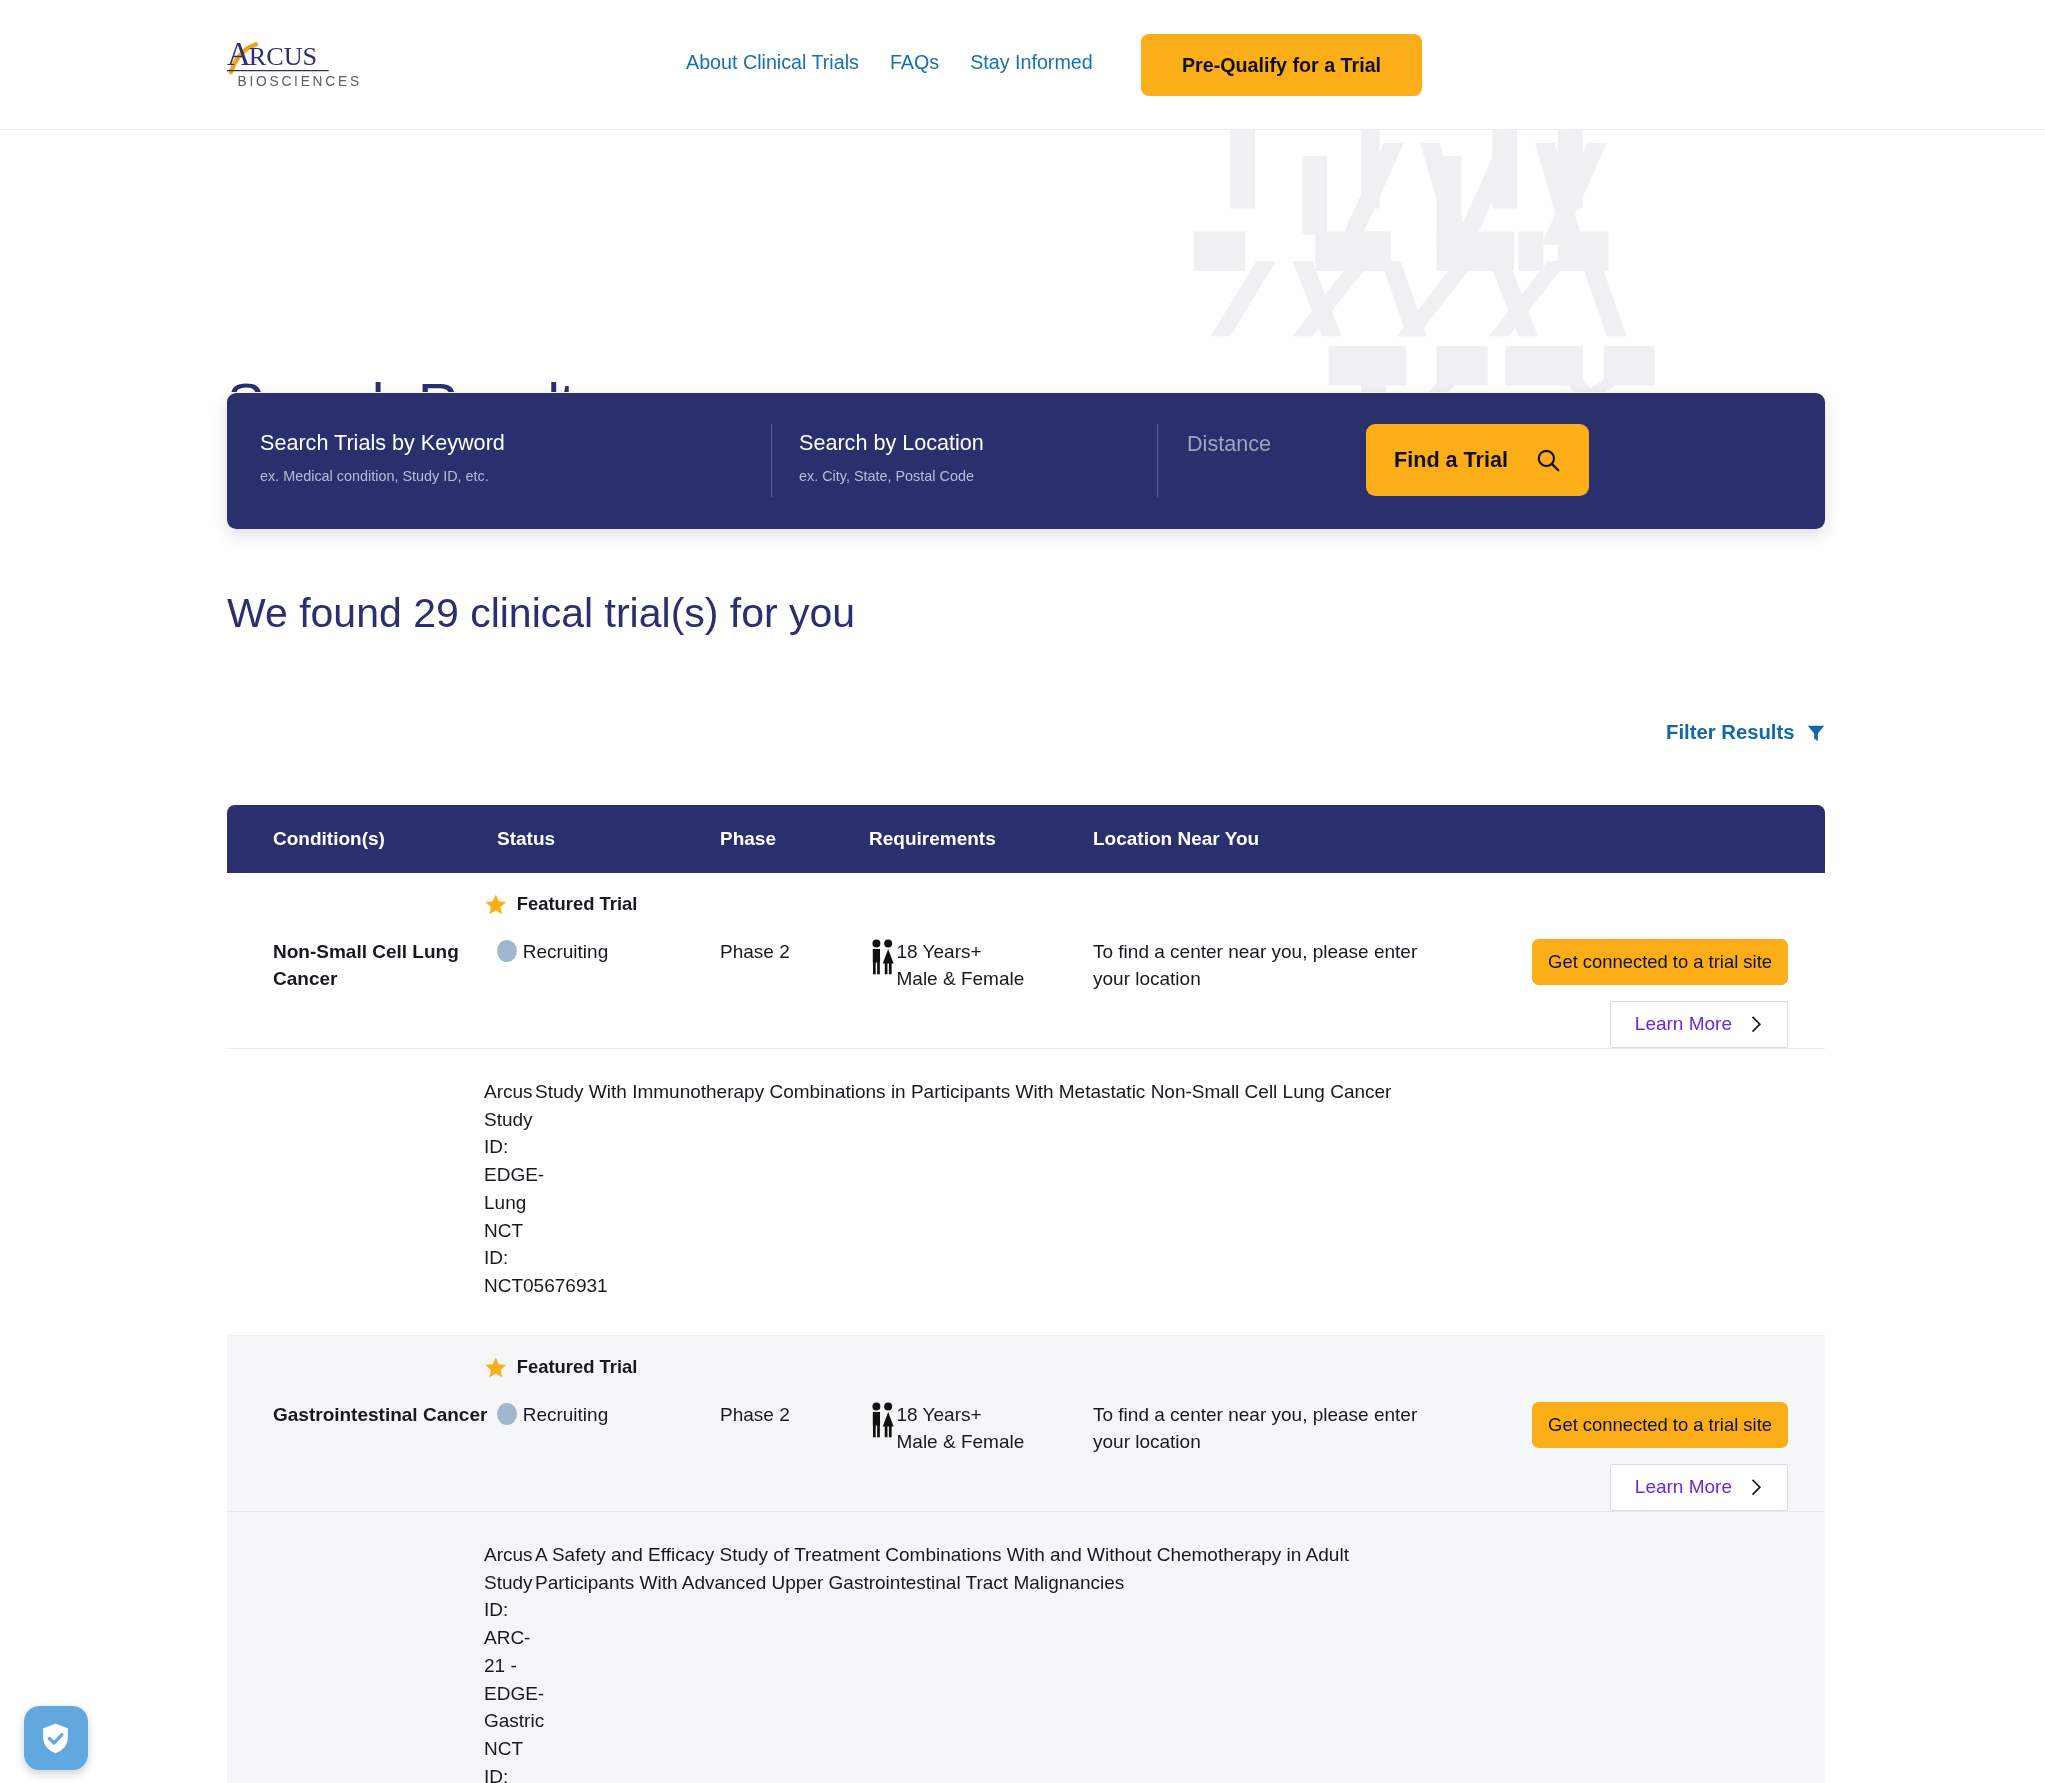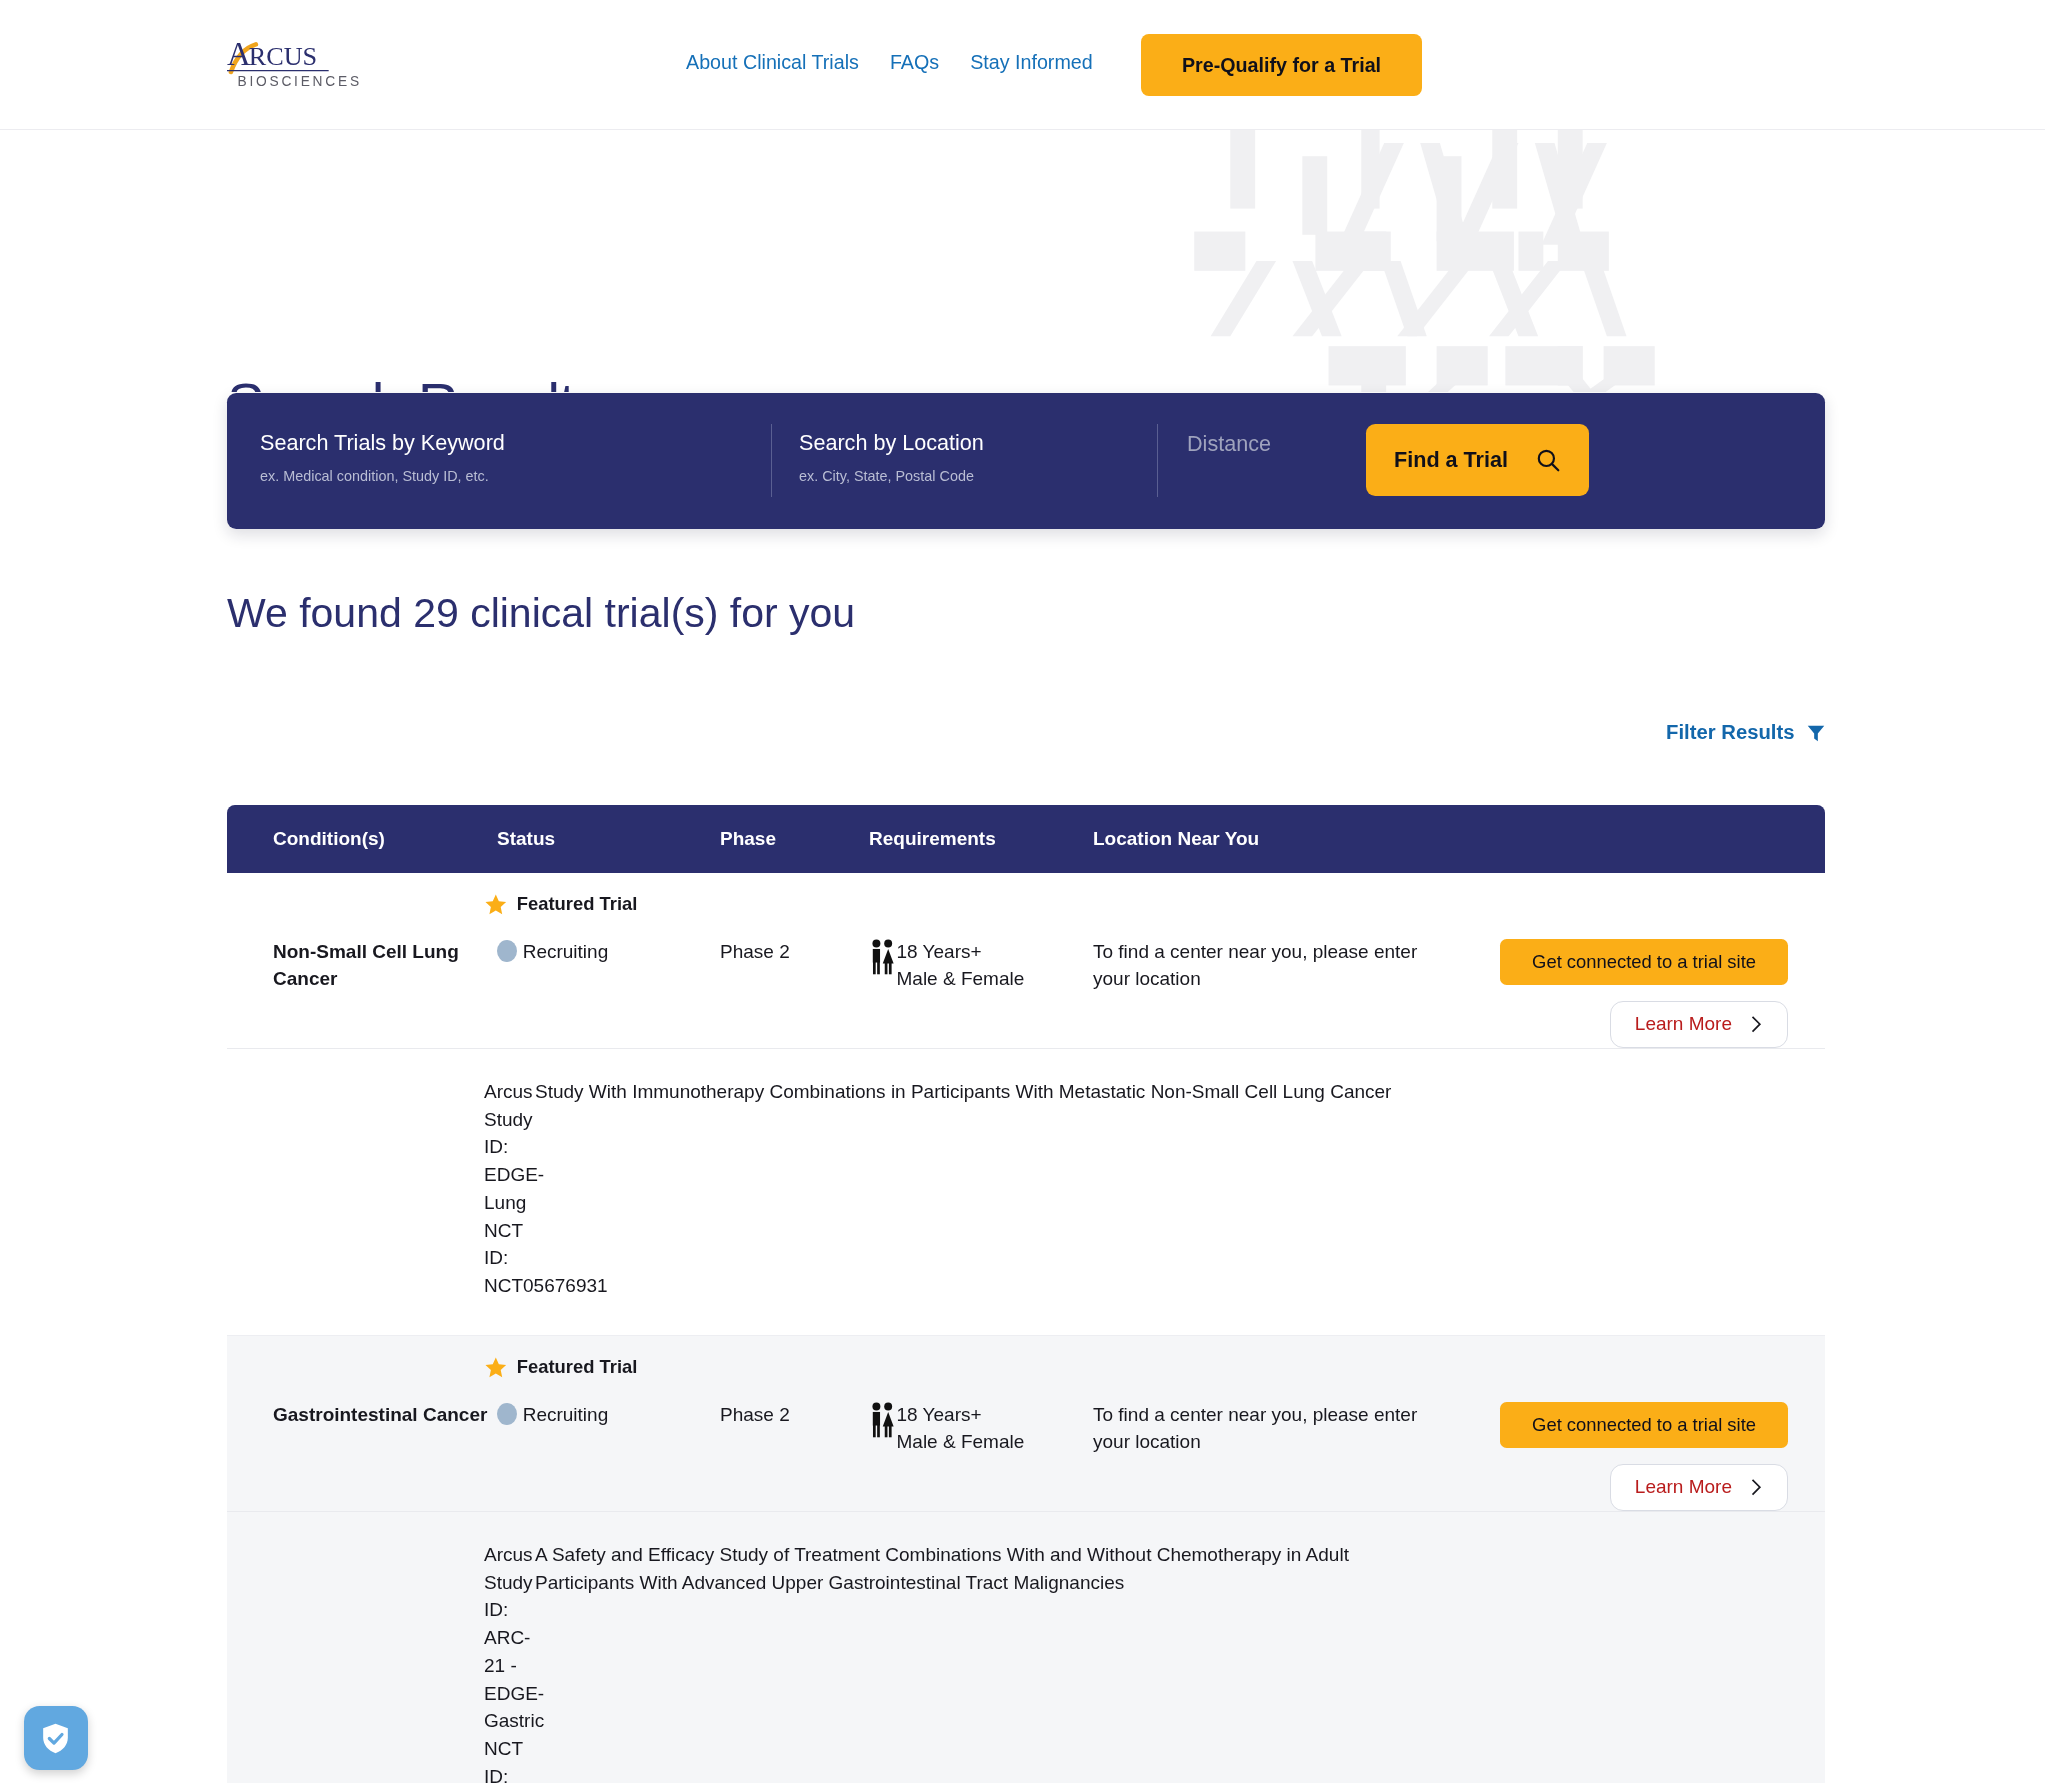--- a/index.html
+++ b/index.html
@@ -152,26 +152,26 @@
   .cell-cond { width: 270px; padding-left: 46px; font-weight: bold; }
   .cell-stat { width: 223px; display: flex; align-items: flex-start; gap: 6px; }
   .dot { width: 19.7px; height: 22px; border-radius: 50%; background: #9fb6cd; flex: none; margin-top: 1.3px; }
   .cell-phase { width: 149px; }
   .cell-req { width: 224px; display: flex; align-items: flex-start; gap: 0; }
   .cell-loc { width: 334px; }
 
   .actions { flex: 1; display: flex; flex-direction: column; align-items: flex-end; padding-right: 37px; gap: 15.7px; }
   .btn-connect {
     background: #FBAE17; border: none; border-radius: 6.6px;
-    height: 46px; padding: 0 32px; font-size: 18.4px; color: #10101a;
+    height: 46px; padding: 0 16px; font-size: 18.4px; color: #10101a;
     font-family: "Liberation Sans", sans-serif; cursor: pointer; white-space: nowrap;
   }
   .btn-learn {
-    background: #ffffff; border: 1.3px solid #d9dce4; border-radius: 13px;
-    height: 47px; padding: 0 23.6px; font-size: 19px; color: #b91c1c;
+    background: #ffffff; border: 1.3px solid #d9dce4; border-radius: 2px;
+    height: 47px; padding: 0 23.6px; font-size: 19px; color: #6d28d9;
     font-family: "Liberation Sans", sans-serif; cursor: pointer;
     display: flex; align-items: center; gap: 17px; white-space: nowrap;
   }
 
   .detail { display: flex; padding: 29px 0 35px 0; }
   .detail .ids { width: 308px; padding-left: 257px; }
   .detail .ids div, .detail .title {
     font-size: 19px; color: #18181f; line-height: 1.46;
     font-family: "Liberation Sans", sans-serif;
   }

